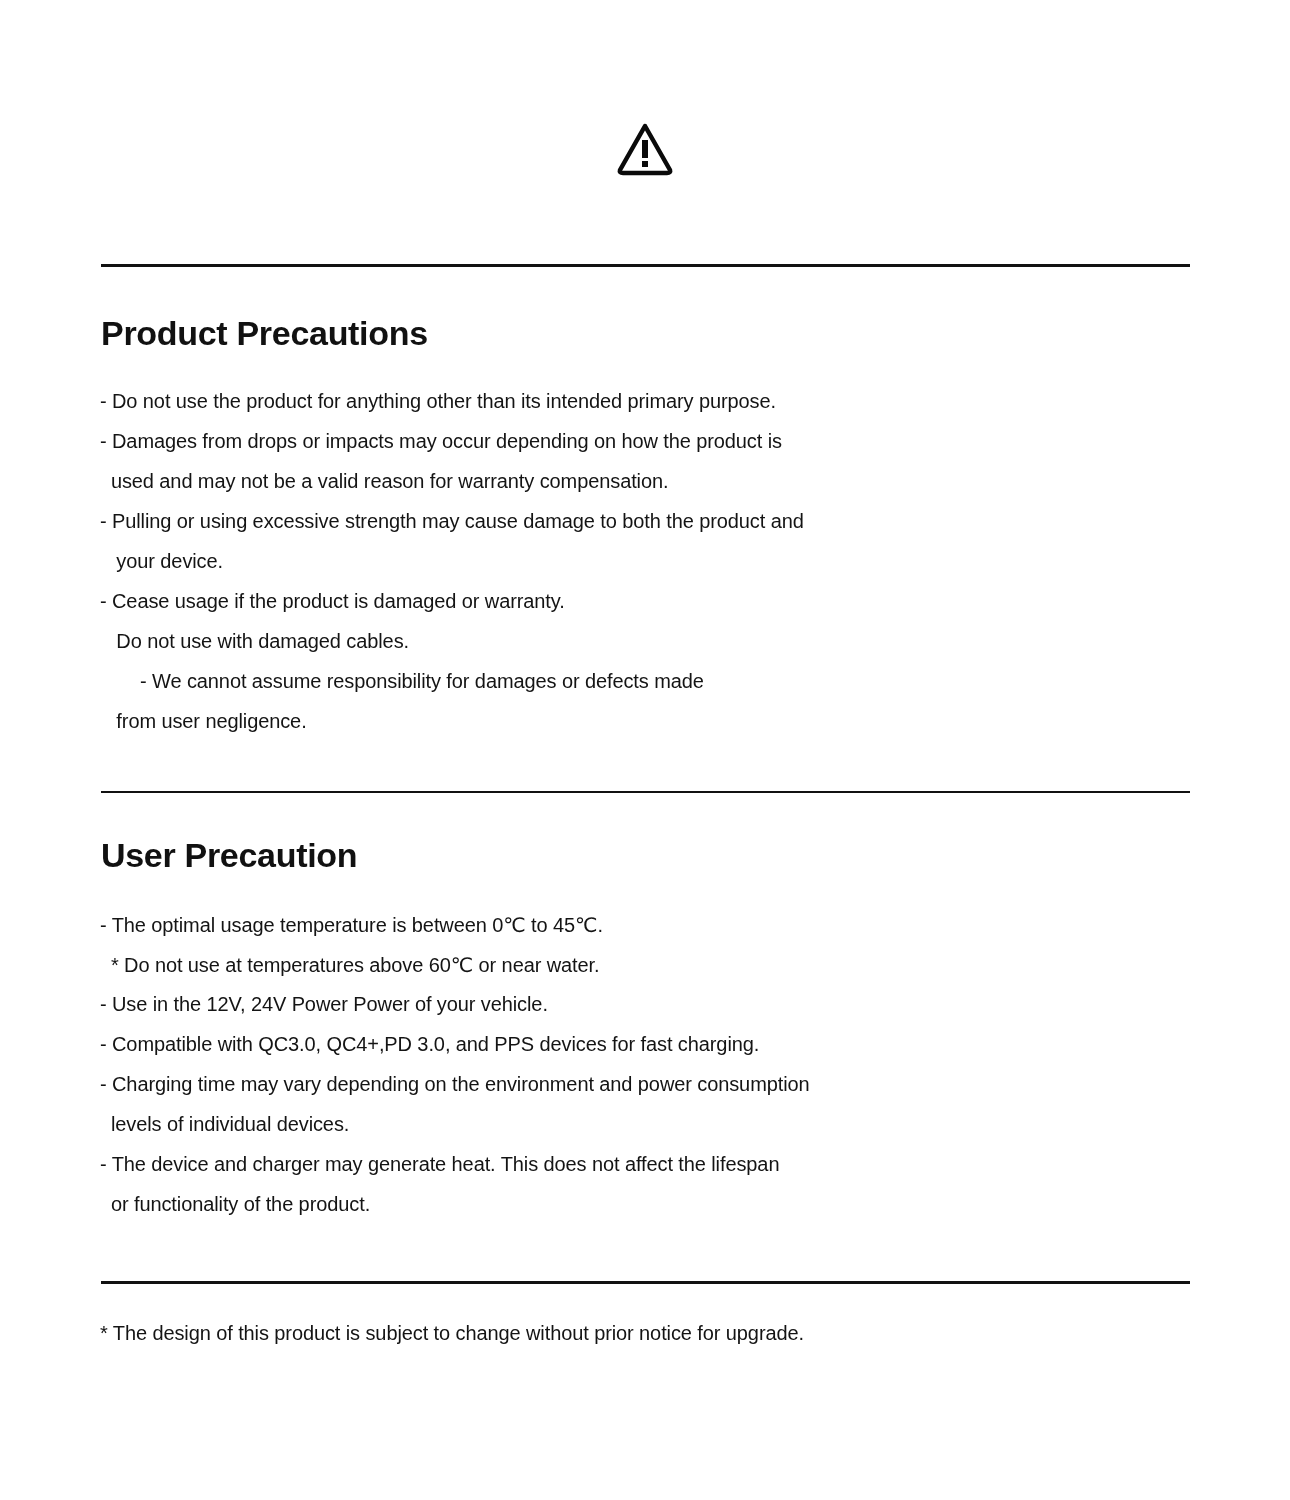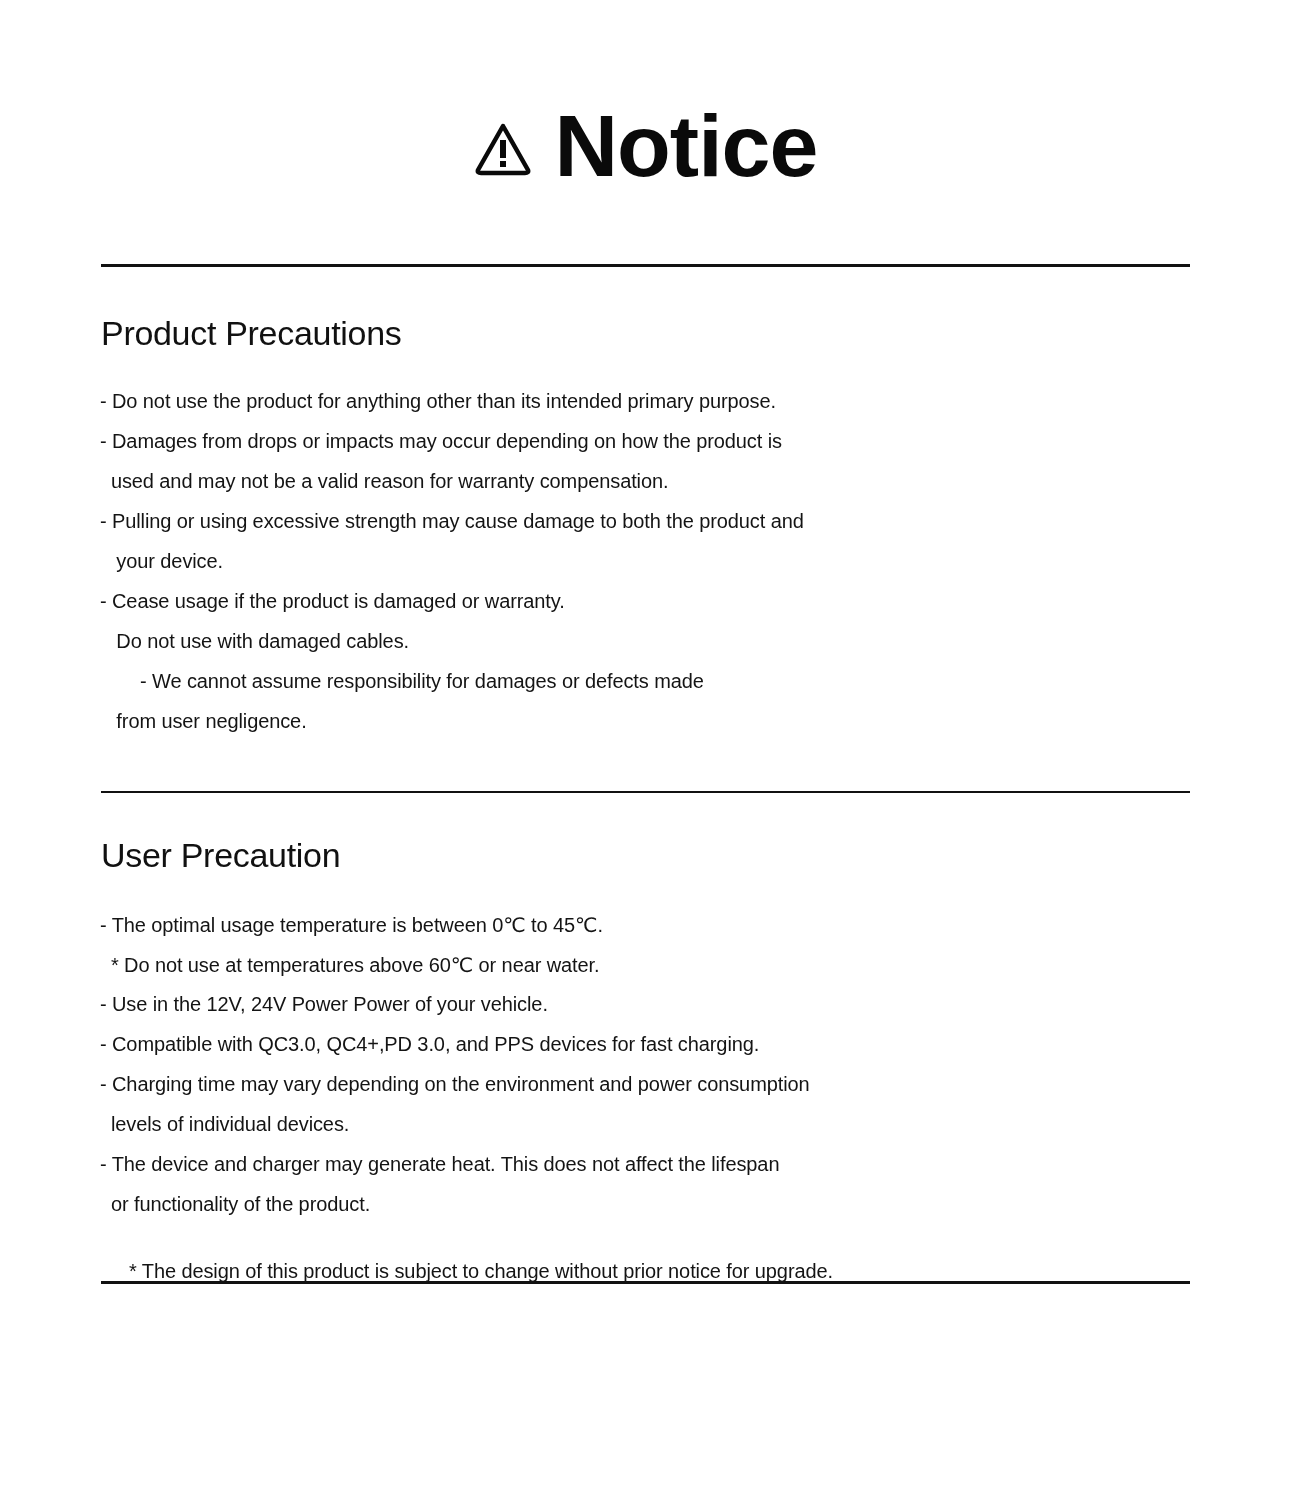--- a/index.html
+++ b/index.html
@@ -5,34 +5,33 @@
   html, body { margin: 0; padding: 0; background: #ffffff; }
   body { width: 1290px; height: 1500px; position: relative; overflow: hidden;
          font-family: "Liberation Sans", "DejaVu Sans", sans-serif; color: #111111; }
   .title-wrap { position: absolute; left: 0; top: 96px; width: 1290px; height: 100px;
                 display: flex; justify-content: center; align-items: center; gap: 22px; }
   .title-icon { width: 60px; height: 56px; margin-top: 6px; }
   .title-text { font-size: 88px; font-weight: bold; letter-spacing: -1px; color: #0a0a0a; line-height: 1; }
   .divider { position: absolute; left: 101px; width: 1089px; background: #111111; }
   .divider.thick { height: 3px; }
   .divider.thin { height: 2px; }
-  .heading { position: absolute; left: 101px; font-size: 34px; font-weight: normal; color: #111111;
+  .heading { position: absolute; left: 101px; font-size: 34px; font-weight: bold; color: #111111;
              letter-spacing: -0.3px; white-space: nowrap; }
   .line { position: absolute; left: 100px; font-size: 20px; color: #141414; white-space: pre; letter-spacing: -0.1px; }
 </style>
 </head>
 <body>
 
 <div class="title-wrap">
   <svg class="title-icon" viewBox="0 0 60 56">
     <path d="M30 5 L55 49 Q56 52 52 52 L8 52 Q4 52 5 49 Z" fill="none" stroke="#0a0a0a" stroke-width="4.5" stroke-linejoin="round"></path>
     <rect x="27" y="19" width="6" height="18" fill="#0a0a0a"></rect>
     <rect x="27" y="40" width="6" height="6" fill="#0a0a0a"></rect>
   </svg>
-  <span class="title-text">Notice</span>
 </div>
 
 <div class="divider thick" style="top:264px;"></div>
 
 <section>
   <div class="heading" style="top:314px;">Product Precautions</div>
   <div class="line" style="top:390px;">- Do not use the product for anything other than its intended primary purpose.</div>
   <div class="line" style="top:430px;">- Damages from drops or impacts may occur depending on how the product is</div>
   <div class="line" style="top:470px;">  used and may not be a valid reason for warranty compensation.</div>
   <div class="line" style="top:510px;">- Pulling or using excessive strength may cause damage to both the product and</div>
@@ -52,13 +51,13 @@
   <div class="line" style="top:993px;">- Use in the 12V, 24V Power Power of your vehicle.</div>
   <div class="line" style="top:1033px;">- Compatible with QC3.0, QC4+,PD 3.0, and PPS devices for fast charging.</div>
   <div class="line" style="top:1073px;">- Charging time may vary depending on the environment and power consumption</div>
   <div class="line" style="top:1113px;">  levels of individual devices.</div>
   <div class="line" style="top:1153px;">- The device and charger may generate heat. This does not affect the lifespan</div>
   <div class="line" style="top:1193px;">  or functionality of the product.</div>
 </section>
 
 <div class="divider thick" style="top:1281px;"></div>
 
-<div class="line" style="top:1260px;margin-left:29px;">* The design of this product is subject to change without prior notice for upgrade.</div>
+<div class="line" style="top:1322px;">* The design of this product is subject to change without prior notice for upgrade.</div>
 
 </body></html>

